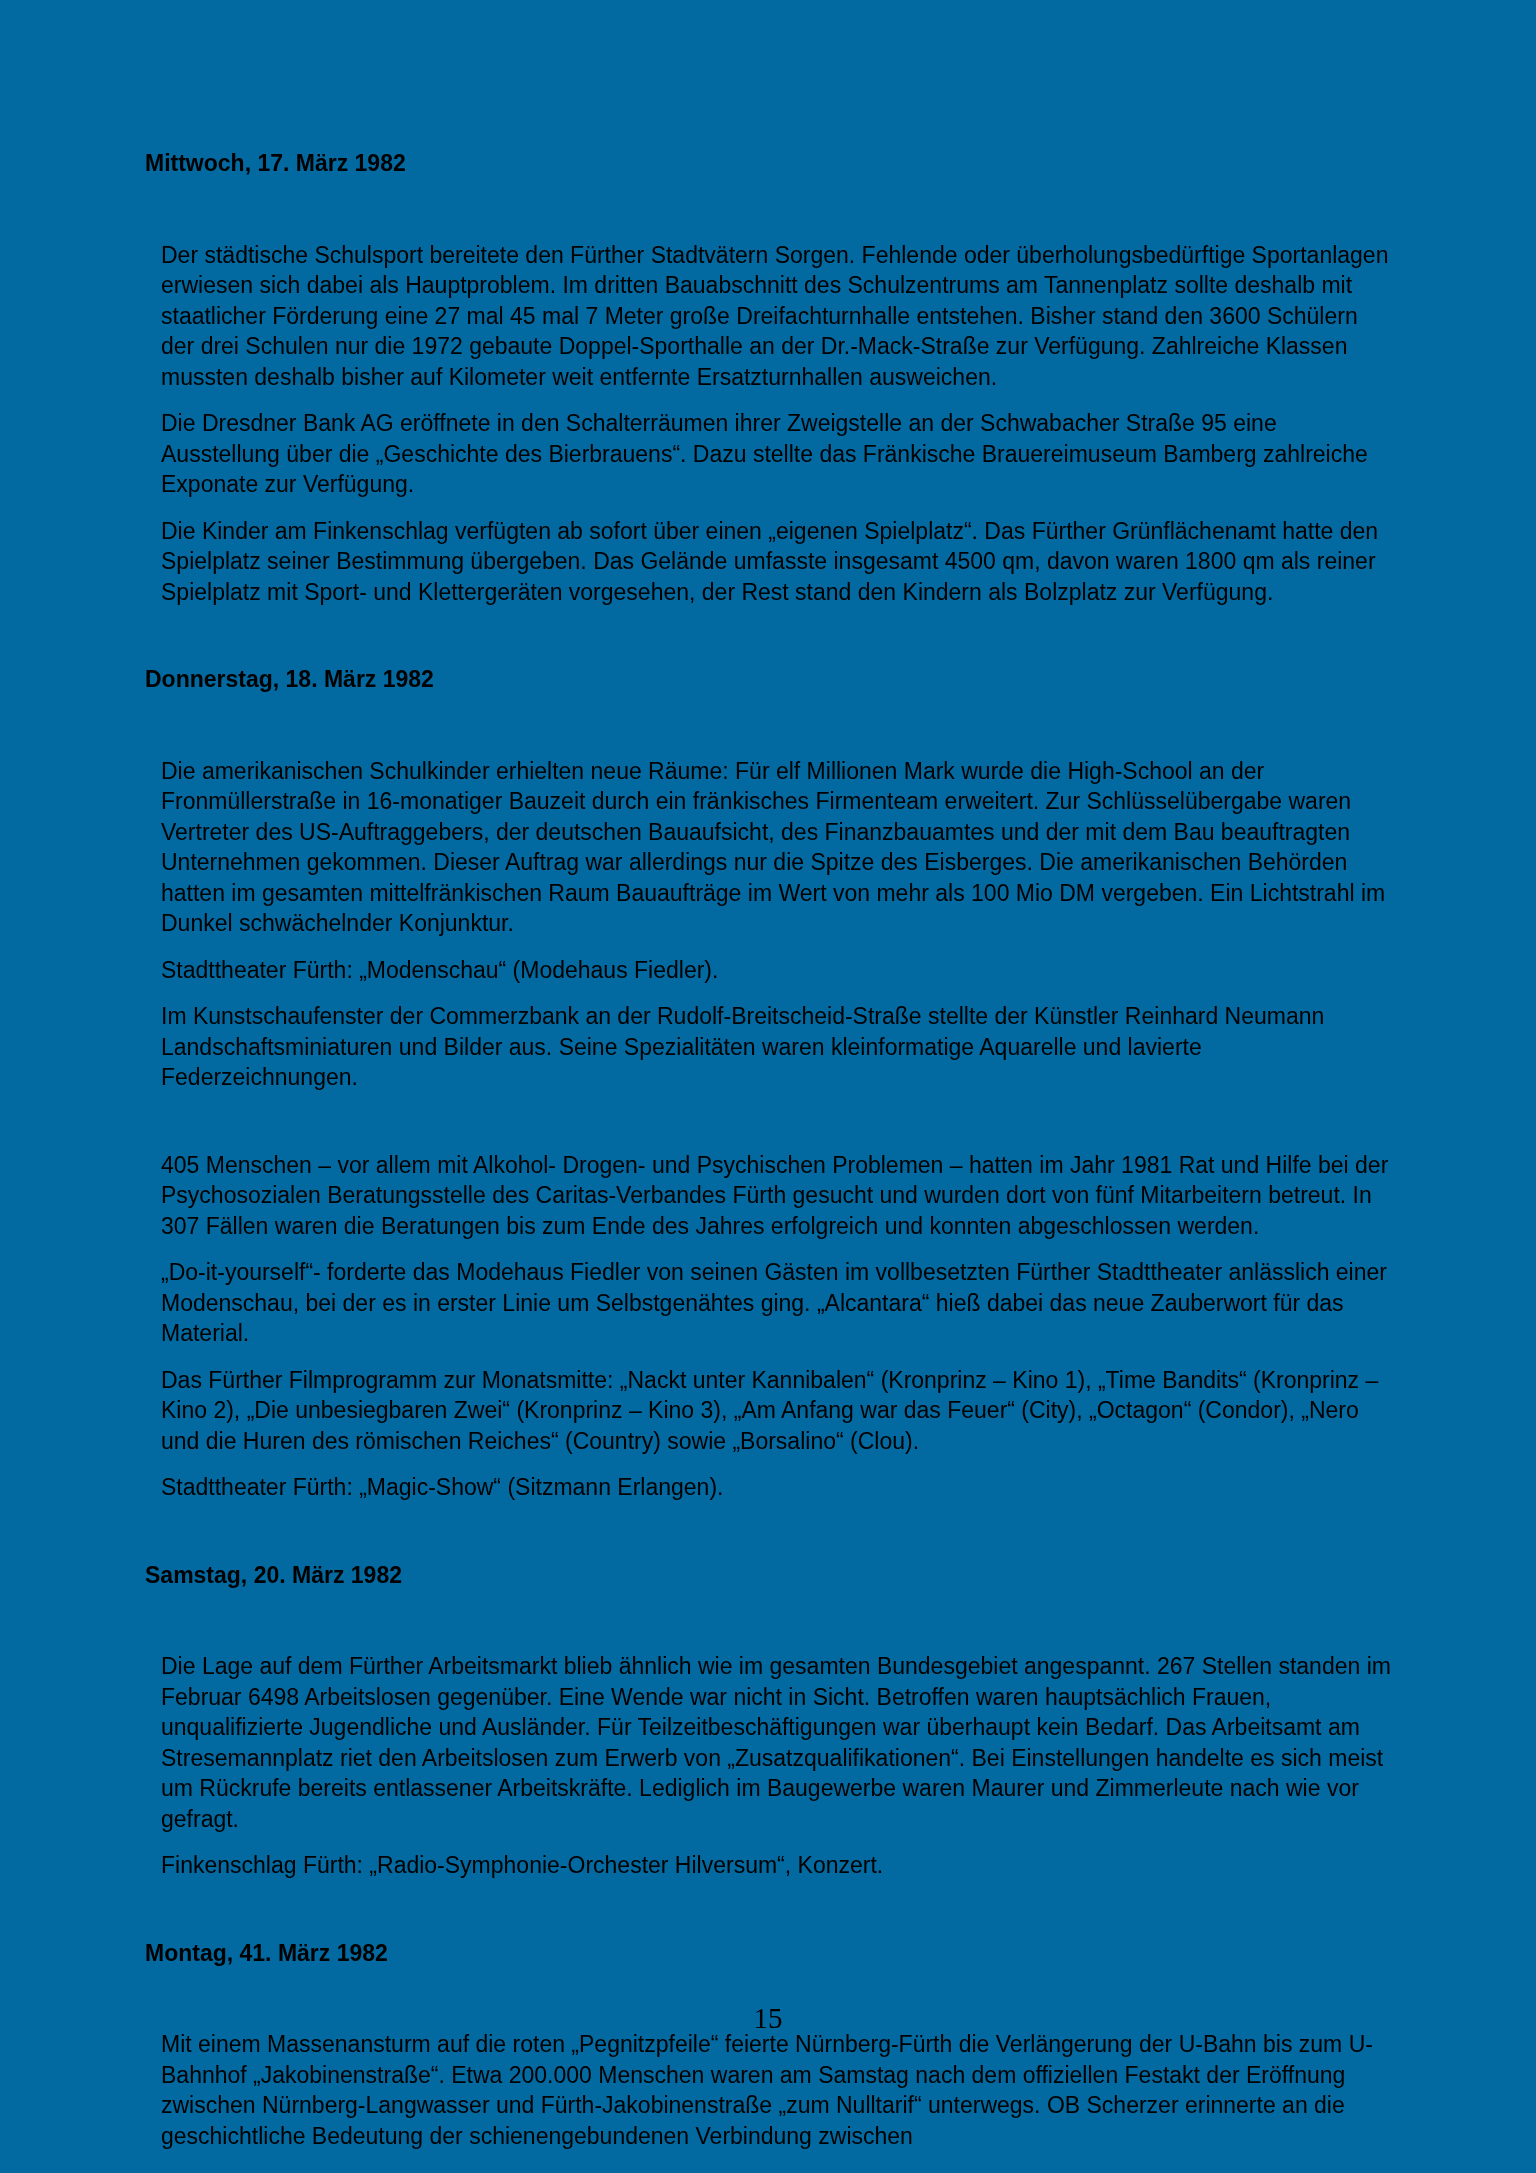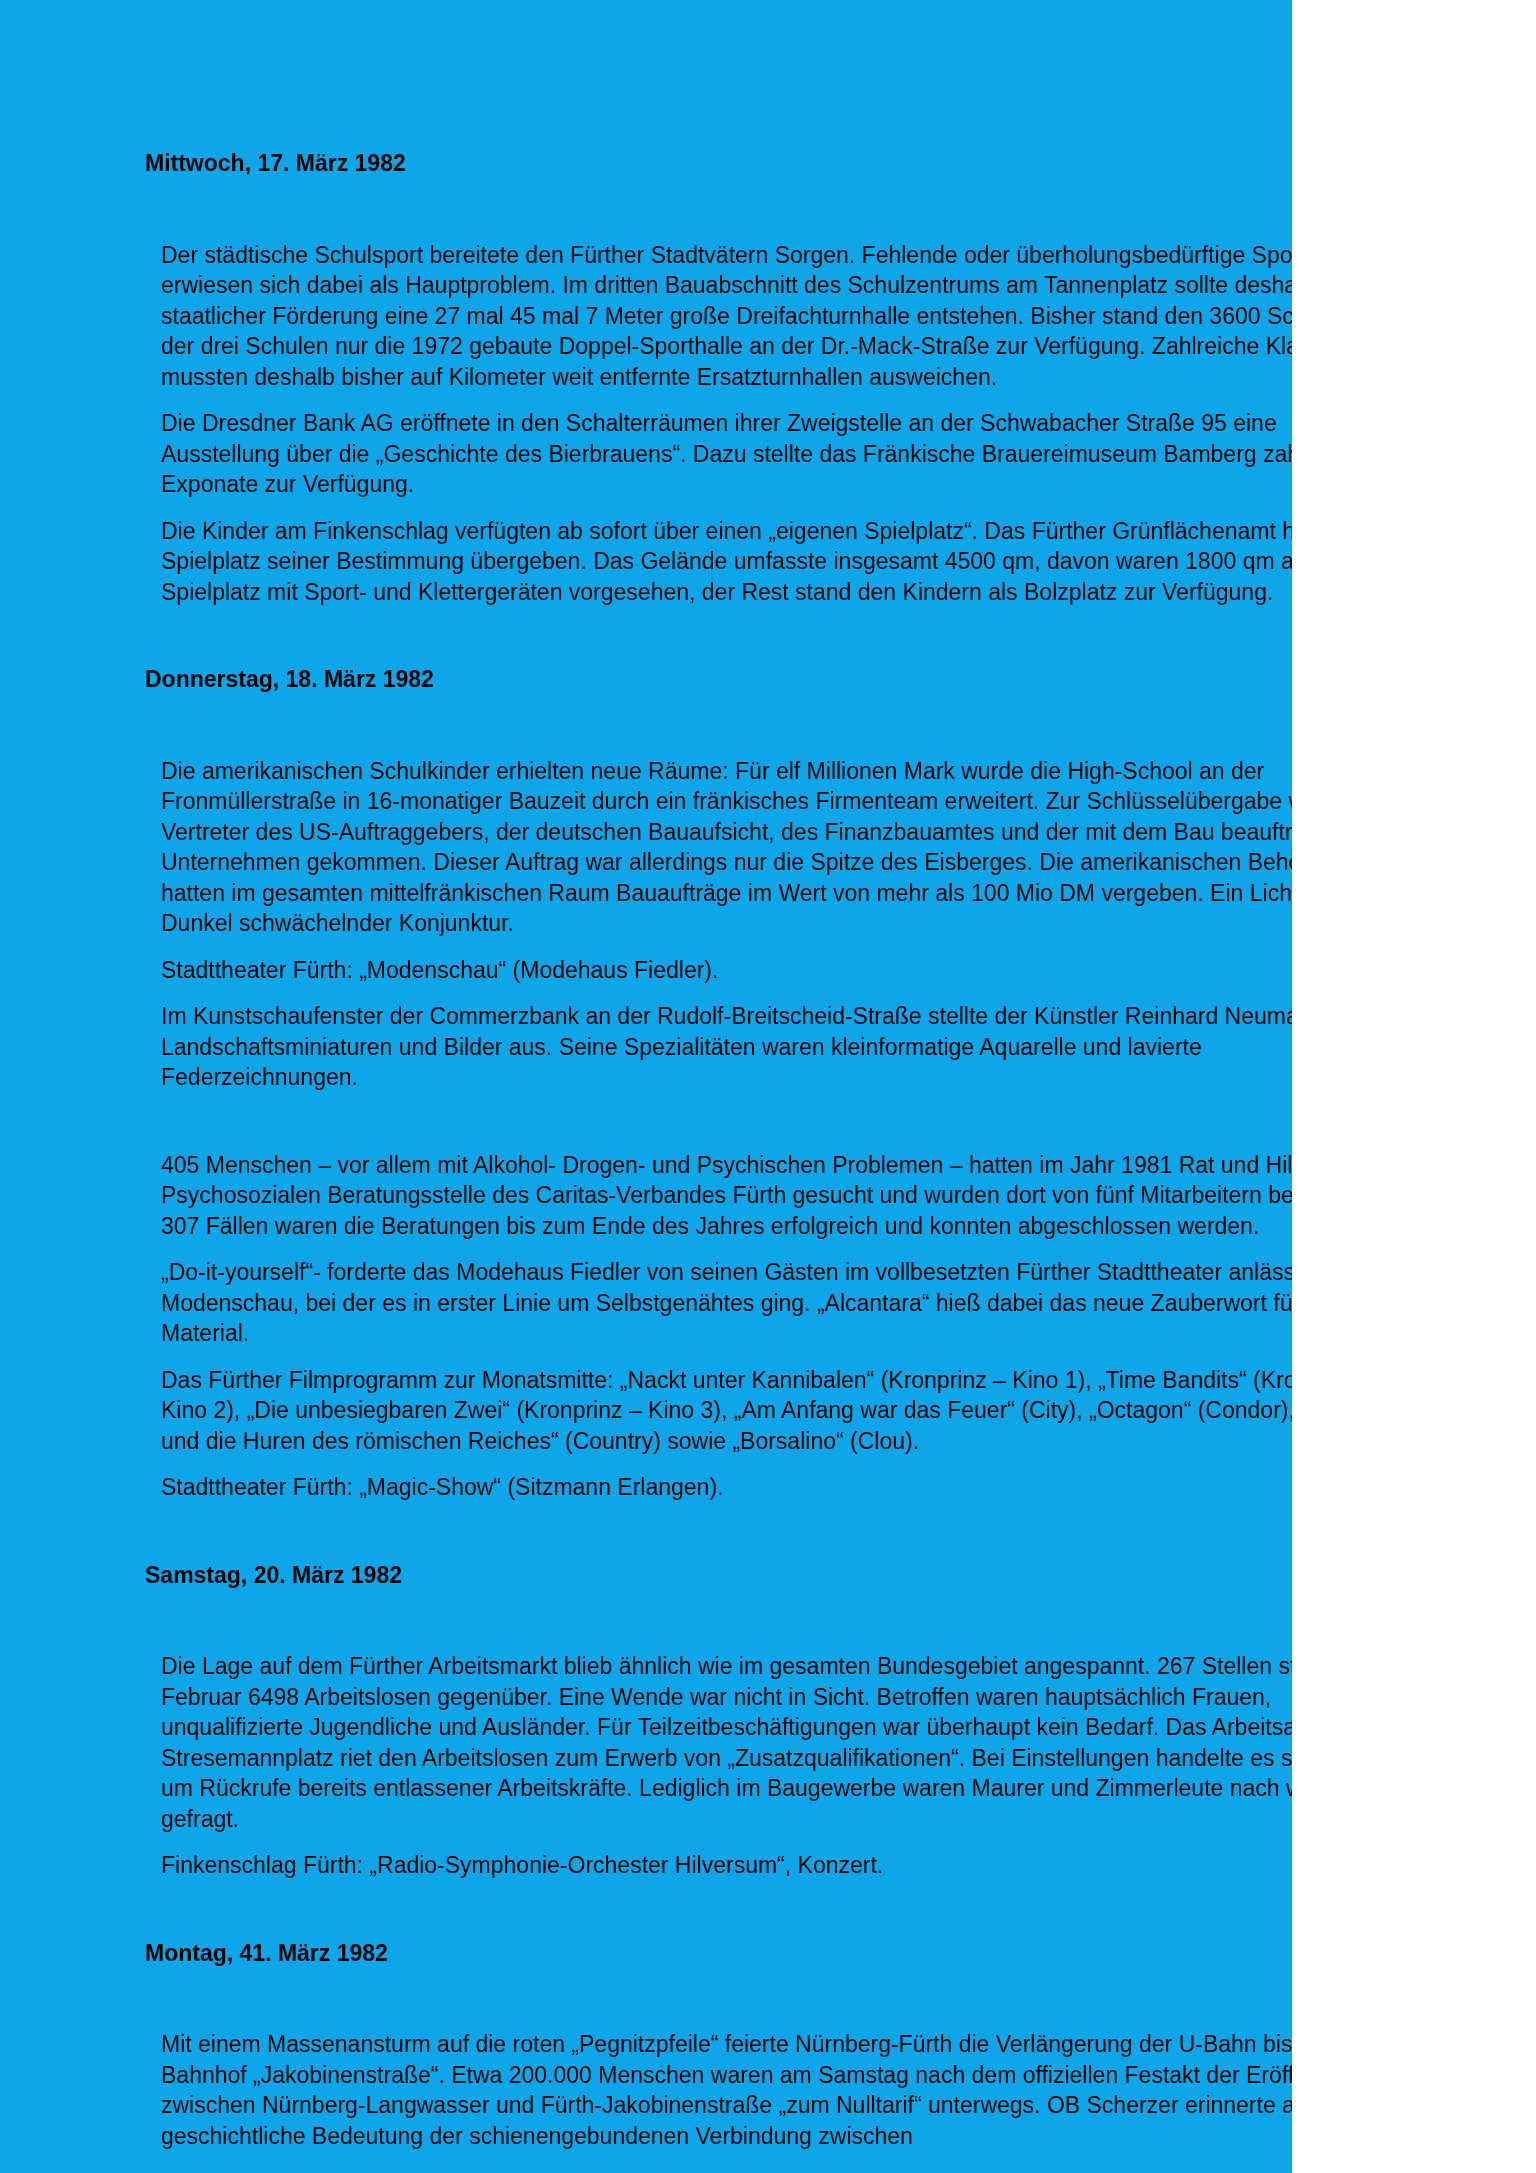--- a/index.html
+++ b/index.html
@@ -2,23 +2,23 @@
 <html><head>
 <meta charset="utf-8">
 <style>
   html, body {
     margin: 0;
     padding: 0;
     background: #ffffff;
   }
   .page {
     position: relative;
-    width: 1292px;
+    width: 1536px;
     height: 2173px;
-    background: #0ea5e9;
+    background: #0369a1;
     color: #000000;
     font-family: "Liberation Sans", "DejaVu Sans", sans-serif;
     font-size: 23px;
     line-height: 30.5px;
     overflow: hidden;
   }
   .text-block {
     position: absolute;
     left: 145px;
     top: 148px;
@@ -79,13 +79,14 @@
       <p class="para">Finkenschlag Fürth: „Radio-Symphonie-Orchester Hilversum“, Konzert.</p>
     </div>
 
     <div class="day-section">
       <div class="day-heading">Montag, 41. März 1982</div>
       <p class="para">Mit einem Massenansturm auf die roten „Pegnitzpfeile“ feierte Nürnberg-Fürth die Verlängerung der U-Bahn bis zum U-Bahnhof „Jakobinenstraße“. Etwa 200.000 Menschen waren am Samstag nach dem offiziellen Festakt der Eröffnung zwischen Nürnberg-Langwasser und Fürth-Jakobinenstraße „zum Nulltarif“ unterwegs. OB Scherzer erinnerte an die geschichtliche Bedeutung der schienengebundenen Verbindung zwischen</p>
     </div>
 
   </div>
 
+  <div class="page-number">15</div>
 </div>
 
 </body></html>

